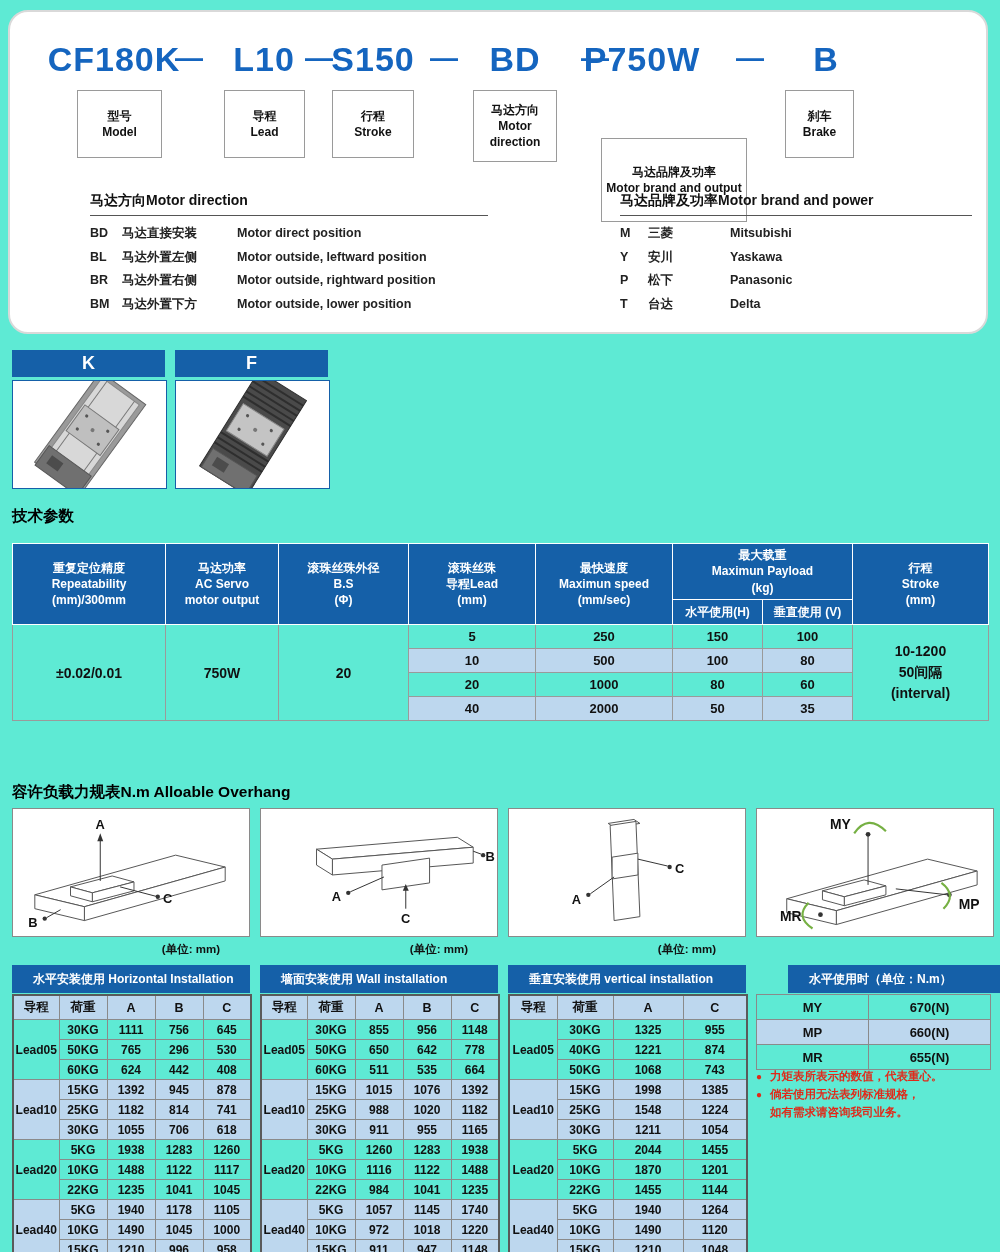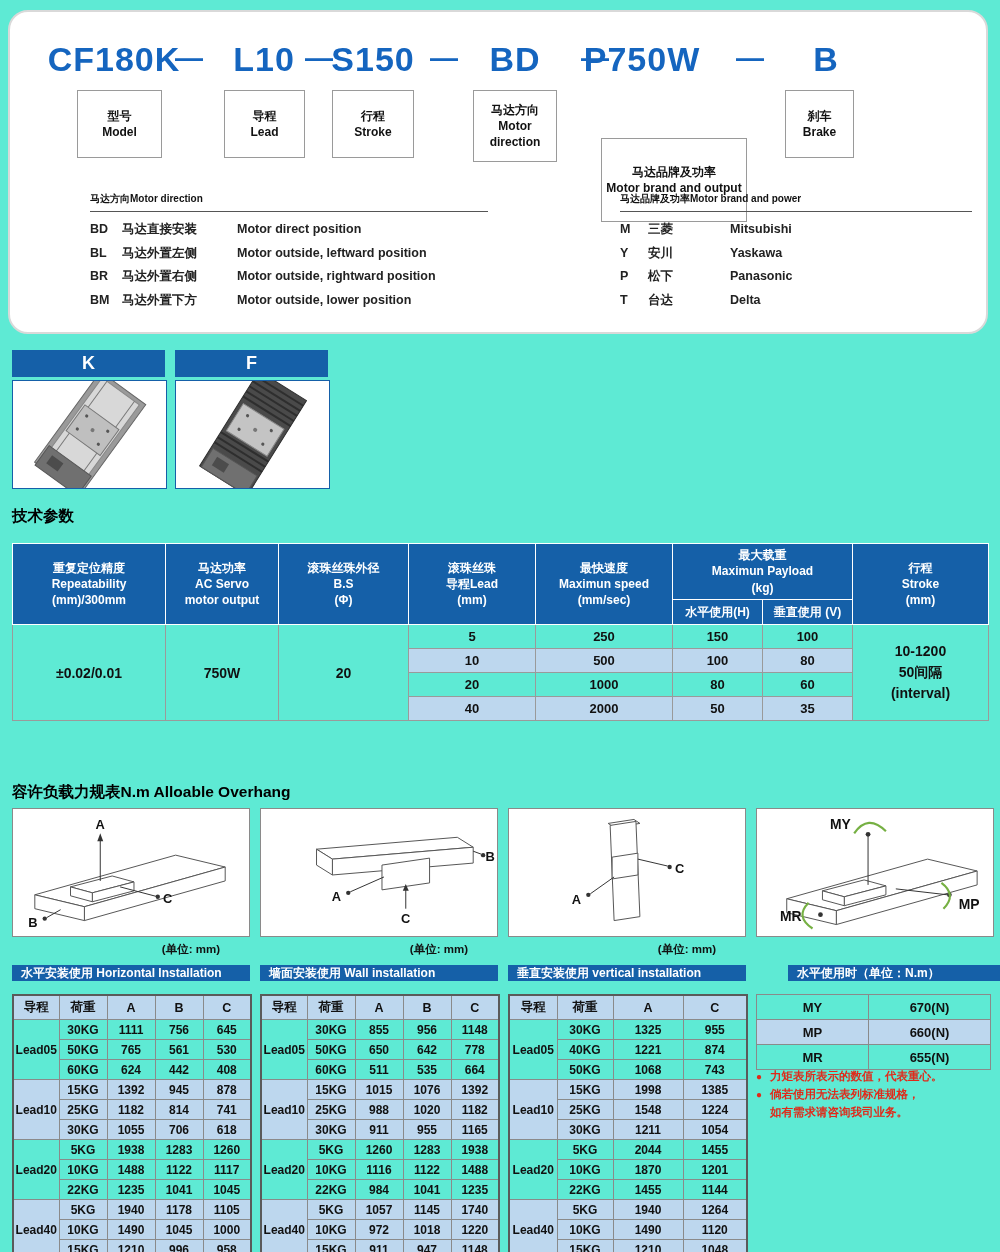--- a/index.html
+++ b/index.html
@@ -10,21 +10,21 @@
   .top-card{position:absolute;left:8px;top:10px;width:976px;height:320px;
             border:2px solid #d9d9d9;border-radius:20px;background:#fff;}
   .code-seg{position:absolute;top:28px;transform:translateX(-50%);
             font-size:34px;font-weight:bold;color:#1565bf;letter-spacing:1px;white-space:nowrap;}
   .code-dash{position:absolute;top:30px;transform:translateX(-50%);
              font-size:28px;font-weight:bold;color:#1565bf;}
   .label-box{position:absolute;border:1px solid #9a9a9a;background:#fff;
              display:flex;flex-direction:column;align-items:center;justify-content:center;
              text-align:center;font-size:12px;font-weight:700;color:#111;line-height:1.35;padding:2px;box-sizing:border-box;}
   .deflist{position:absolute;font-size:12.5px;}
-  .dl-title{font-size:10px;font-weight:bold;color:#111;
+  .dl-title{font-size:14px;font-weight:bold;color:#111;
             border-bottom:1px solid #555;padding-bottom:5px;margin-bottom:9px;}
   .dl-row{display:flex;align-items:baseline;height:23.5px;}
   .dl-code{font-weight:bold;flex:0 0 auto;}
   .dl-zh{font-weight:bold;flex:0 0 auto;}
   .dl-en{font-weight:600;color:#222;}
   .md .dl-code{width:32px;} .md .dl-zh{width:115px;}
   .mb .dl-code{width:28px;} .mb .dl-zh{width:82px;}
 
   
   .variant-head{position:absolute;height:27px;background:#1560a8;color:#fff;
@@ -50,22 +50,22 @@
   table.tech tr.shade td.dyn{background:#bdd7ee;}
 
   
   .diag-box{position:absolute;top:808px;width:236px;height:127px;border:1px solid #8a8a8a;background:#fff;}
   .unit-mm{position:absolute;top:942px;width:236px;text-align:right;padding-right:28px;
            box-sizing:border-box;font-size:11.5px;font-weight:bold;color:#111;}
   .diag-box svg text{font-size:13px;font-weight:bold;fill:#111;font-family:"Liberation Sans",sans-serif;}
   .diag-box svg .mom{font-size:14px;}
 
   
-  .itable-head{position:absolute;top:965px;height:16px;background:#1560a8;color:#fff;
-               font-size:12px;font-weight:bold;display:flex;align-items:center;padding-left:9px;box-sizing:border-box;}
+  .itable-head{position:absolute;top:965px;height:28px;background:#1560a8;color:#fff;
+               font-size:12px;font-weight:bold;display:flex;align-items:center;padding-left:21px;box-sizing:border-box;}
   .itable-wrap{position:absolute;top:994px;}
   table.itable{border-collapse:collapse;table-layout:fixed;border:2px solid #5a5a5a;}
   table.itable th{background:#bdd7ee;border:1px solid #8a8a8a;font-size:12.5px;font-weight:bold;
                   color:#111;height:21px;text-align:center;}
   table.itable td{border:1px solid #8a8a8a;font-size:12px;font-weight:700;color:#111;
                   height:19px;text-align:center;padding:0;}
   table.itable tr.g-shade td{background:#bdd7ee;}
   table.itable td.leadcell{font-weight:700;}
 
   
@@ -421,21 +421,21 @@
             <tr>
               <td class="leadcell" rowspan="3">Lead05</td>
               <td>30KG</td>
               <td>1111</td>
               <td>756</td>
               <td>645</td>
             </tr>
             <tr>
               <td>50KG</td>
               <td>765</td>
-              <td>561</td>
+              <td>296</td>
               <td>530</td>
             </tr>
             <tr>
               <td>60KG</td>
               <td>624</td>
               <td>442</td>
               <td>408</td>
             </tr>
             <tr class="g-shade">
               <td class="leadcell" rowspan="3">Lead10</td>

